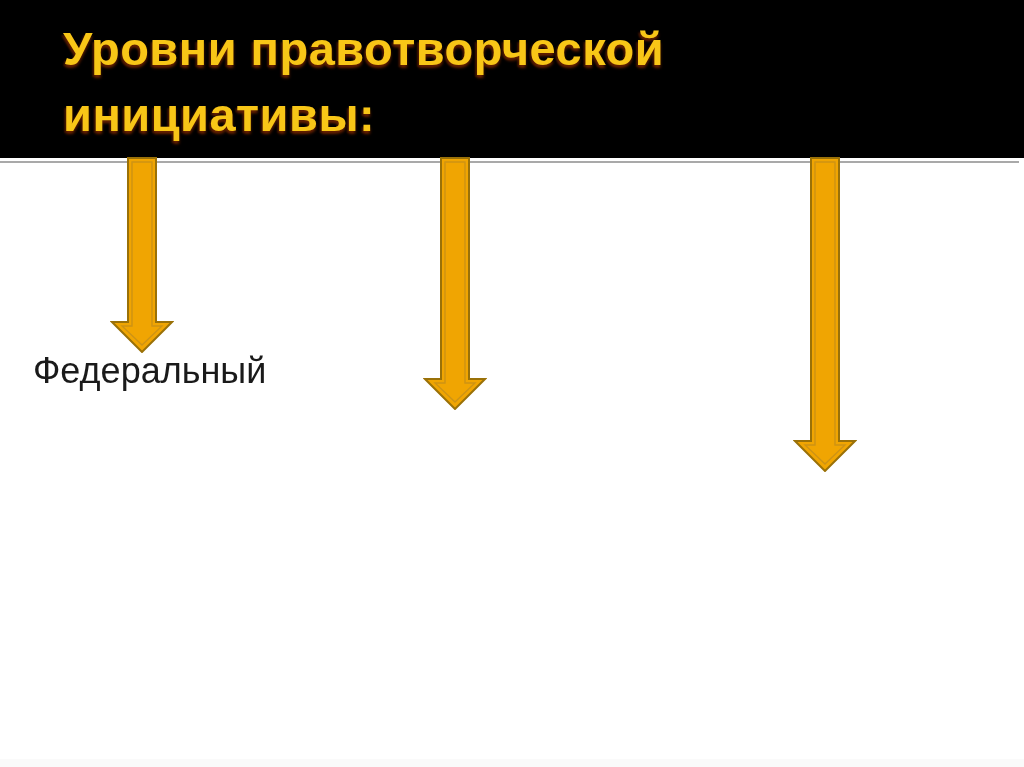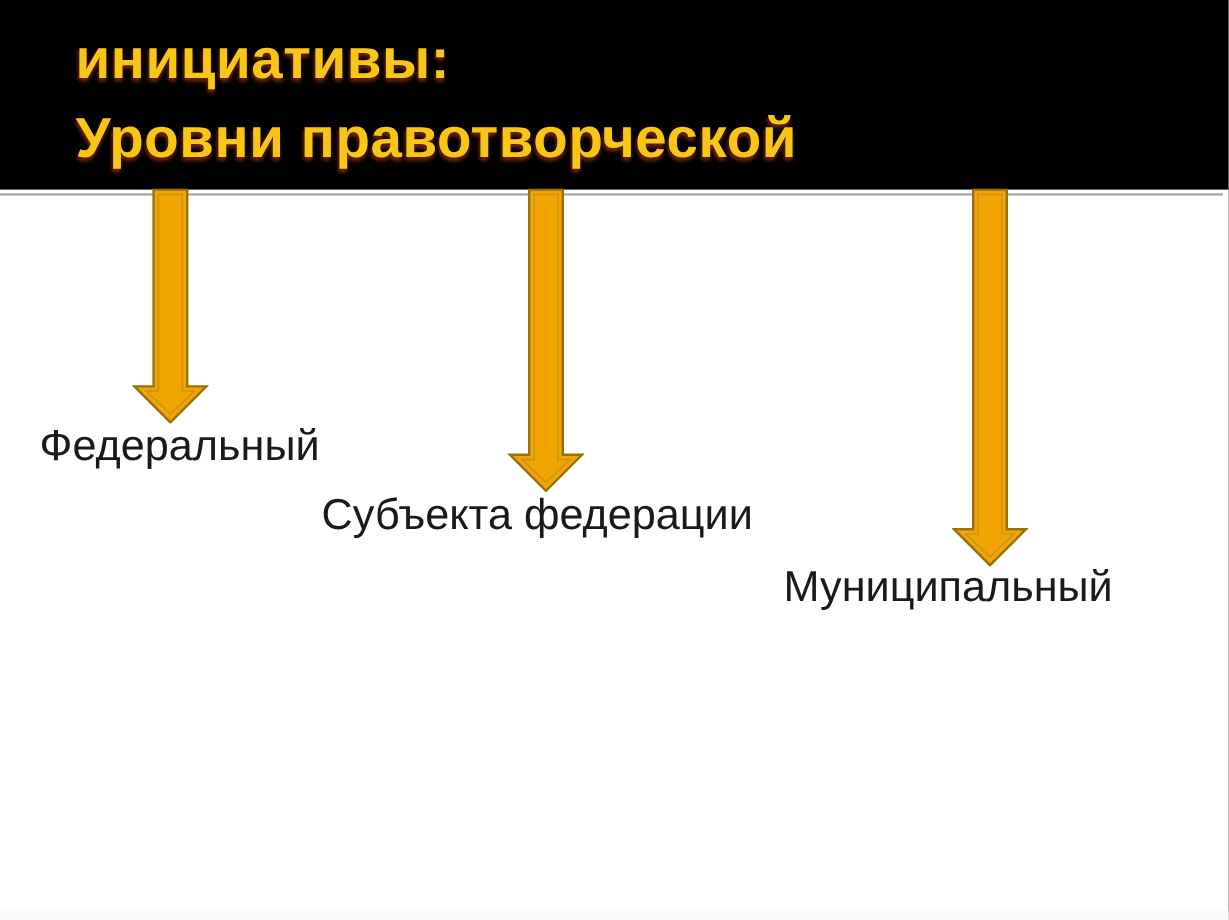--- a/index.html
+++ b/index.html
@@ -58,22 +58,22 @@
     background:#FAFAFA;
   }
 </style>
 </head>
 <body>
 
 <div class="slide">
 
   <div class="header">
     <div class="title">
+      <div>Уровни правотворческой</div>
       <div>инициативы:</div>
-      <div>Уровни правотворческой</div>
     </div>
   </div>
 
   <div class="divider"></div>
 
   <div class="arrow-group arrow-a">
     <svg width="64" height="196" viewBox="0 0 64 196">
       <polygon class="arrow-outer" points="18,1 46,1 46,165 62,165 32,195 2,165 18,165"></polygon>
       <polygon class="arrow-inner" points="22,5 42,5 42,169 52,169 32,188 12,169 22,169"></polygon>
     </svg>
@@ -87,18 +87,16 @@
   </div>
 
   <div class="arrow-group arrow-c">
     <svg width="64" height="315" viewBox="0 0 64 315">
       <polygon class="arrow-outer" points="18,1 46,1 46,284 62,284 32,314 2,284 18,284"></polygon>
       <polygon class="arrow-inner" points="22,5 42,5 42,288 52,288 32,307 12,288 22,288"></polygon>
     </svg>
   </div>
 
   <div class="diagram-label label-a">Федеральный</div>
-  <div class="diagram-label label-b">Субъекта федерации</div>
-  <div class="diagram-label label-c">Муниципальный</div>
 
   <div class="bottom-strip"></div>
 
 </div>
 
 </body></html>

